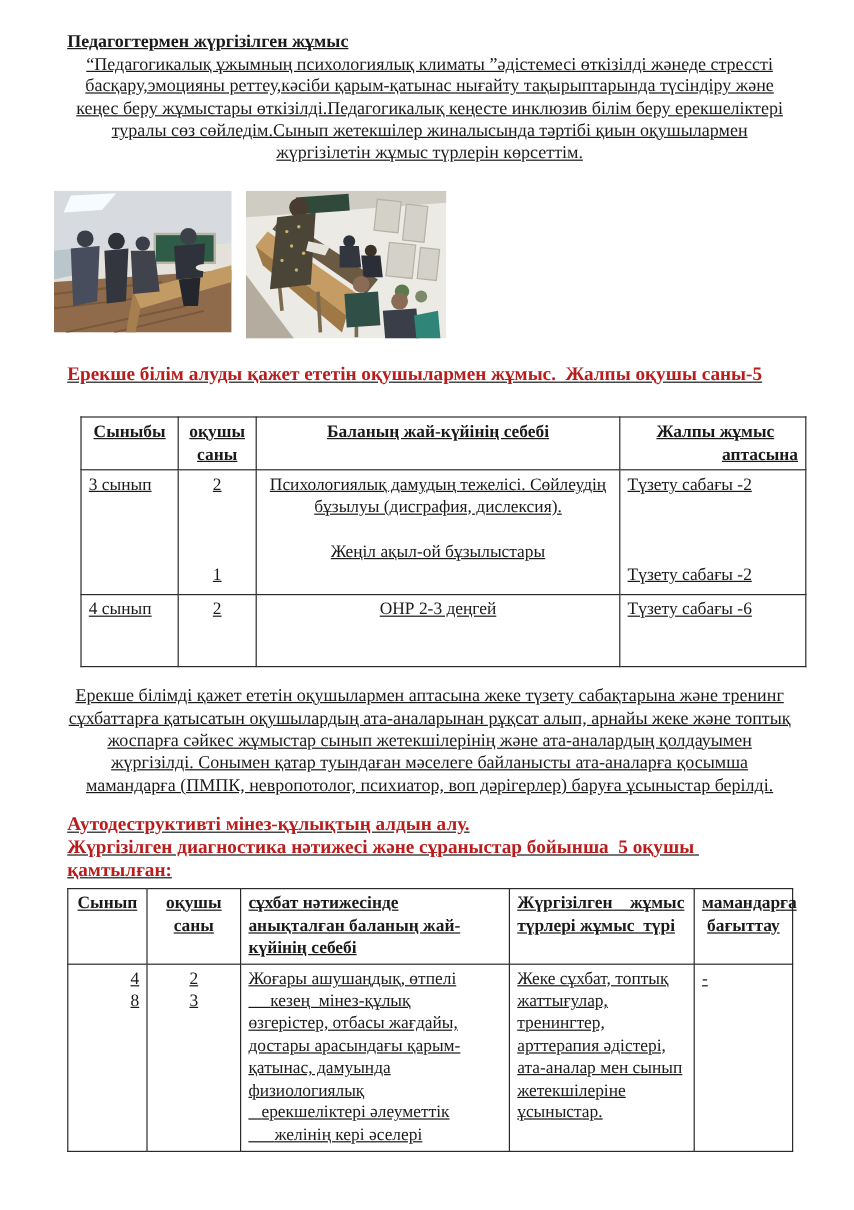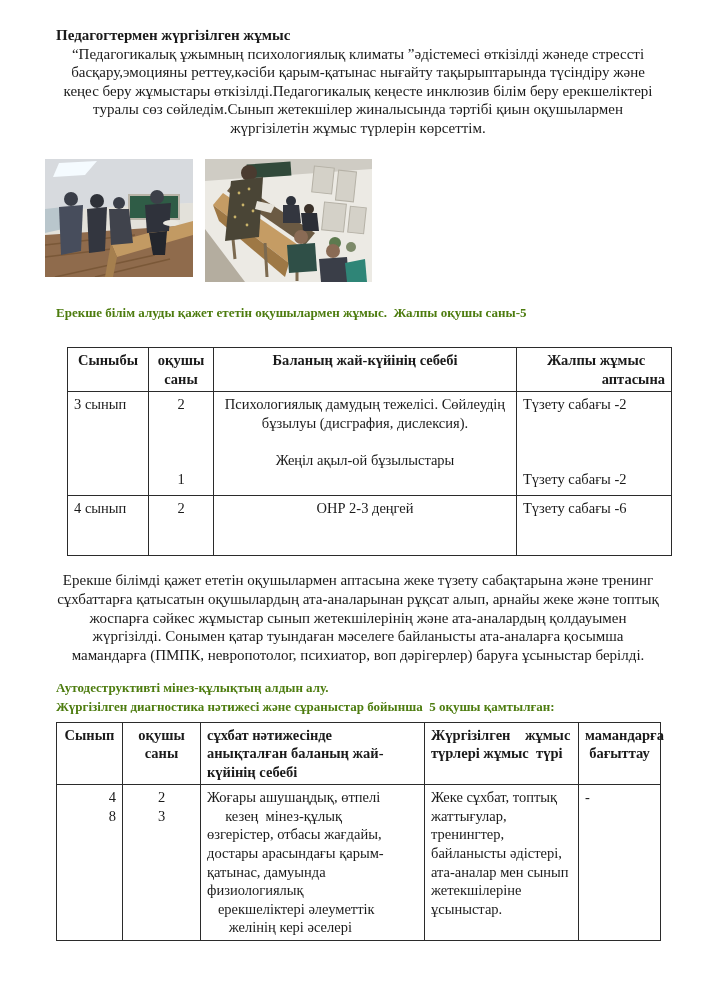--- a/index.html
+++ b/index.html
@@ -8,31 +8,32 @@
     width: 712px;
     height: 1008px;
     background: #ffffff;
     font-family: "Liberation Serif", "DejaVu Serif", serif;
     font-size: 15px;
     line-height: 18.6px;
     color: #1a1a1a;
     box-sizing: border-box;
     padding: 26px 52px 20px 56px;
     overflow: hidden;
+    text-decoration: underline;
   }
   .indented { margin-left: 39px; margin-right: 2px; }
   .title { font-weight: bold; margin: 0; font-size: 15px; }
   .para { margin: 0; text-align: center; }
   .pre { white-space: pre-wrap; }
   .photos { display: flex; align-items: flex-start; gap: 12px; margin: 21px 0 0 -11px; }
   .photo { display: block; line-height: 0; }
   .blue-h {
-    color: #4d7c0f;
+    color: #b91c1c;
     font-weight: bold;
-    font-size: 13px;
+    font-size: 16px;
     margin: 0;
     white-space: pre-wrap;
   }
   .h-sec1 { margin-top: 22px; text-align: left; }
   .h-center { text-align: left; }
   .h-auto { margin-top: 15px; }
   table { border-collapse: collapse; width: 604px; table-layout: fixed; }
   .t1 { margin-top: 25px; margin-left: 11px; }
   .t2 { margin-top: 5px; }
   td, th {
@@ -225,19 +226,19 @@
       <td class="al-c pre">2
 3</td>
       <td class="al-l pre">Жоғары ашушаңдық, өтпелі
      кезең  мінез-құлық
 өзгерістер, отбасы жағдайы,
 достары арасындағы қарым-
 қатынас, дамуында
 физиологиялық
    ерекшеліктері әлеуметтік
       желінің кері әселері</td>
-      <td class="al-l">Жеке сұхбат, топтық жаттығулар, тренингтер, байланысты әдістері, ата-аналар мен сынып жетекшілеріне ұсыныстар.</td>
+      <td class="al-l">Жеке сұхбат, топтық жаттығулар, тренингтер, арттерапия әдістері, ата-аналар мен сынып жетекшілеріне ұсыныстар.</td>
       <td class="al-l">-</td>
     </tr>
   </tbody>
     </table>
 
 </div>
 
 </body></html>

